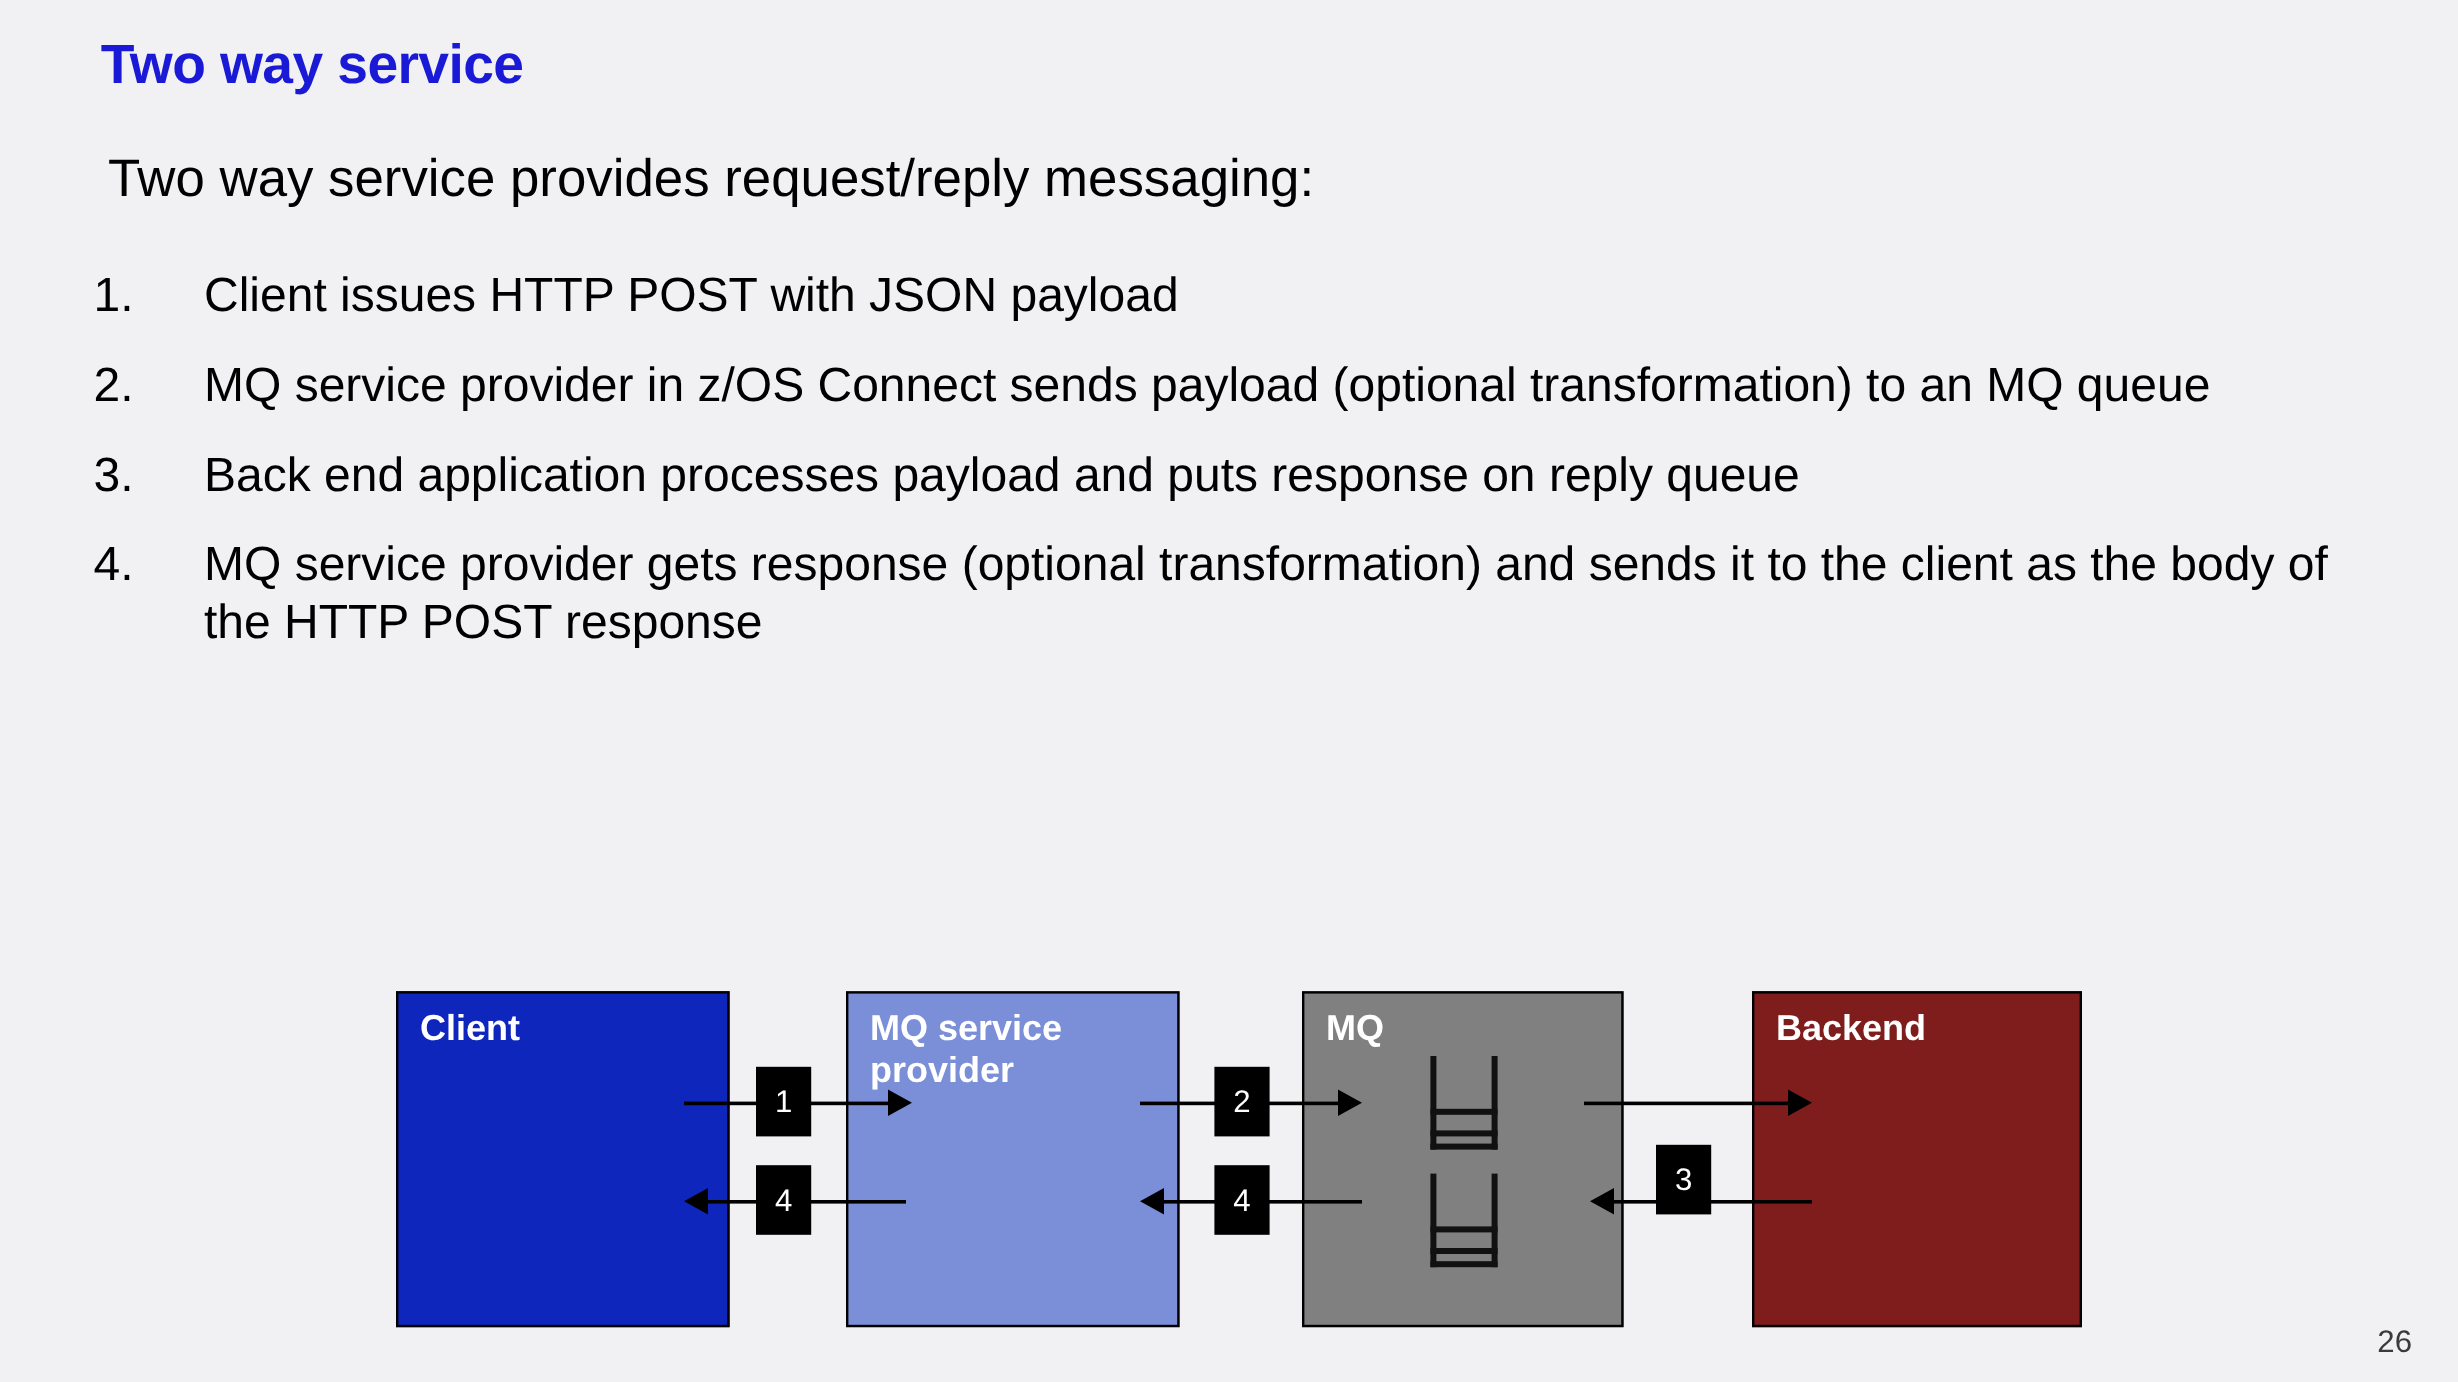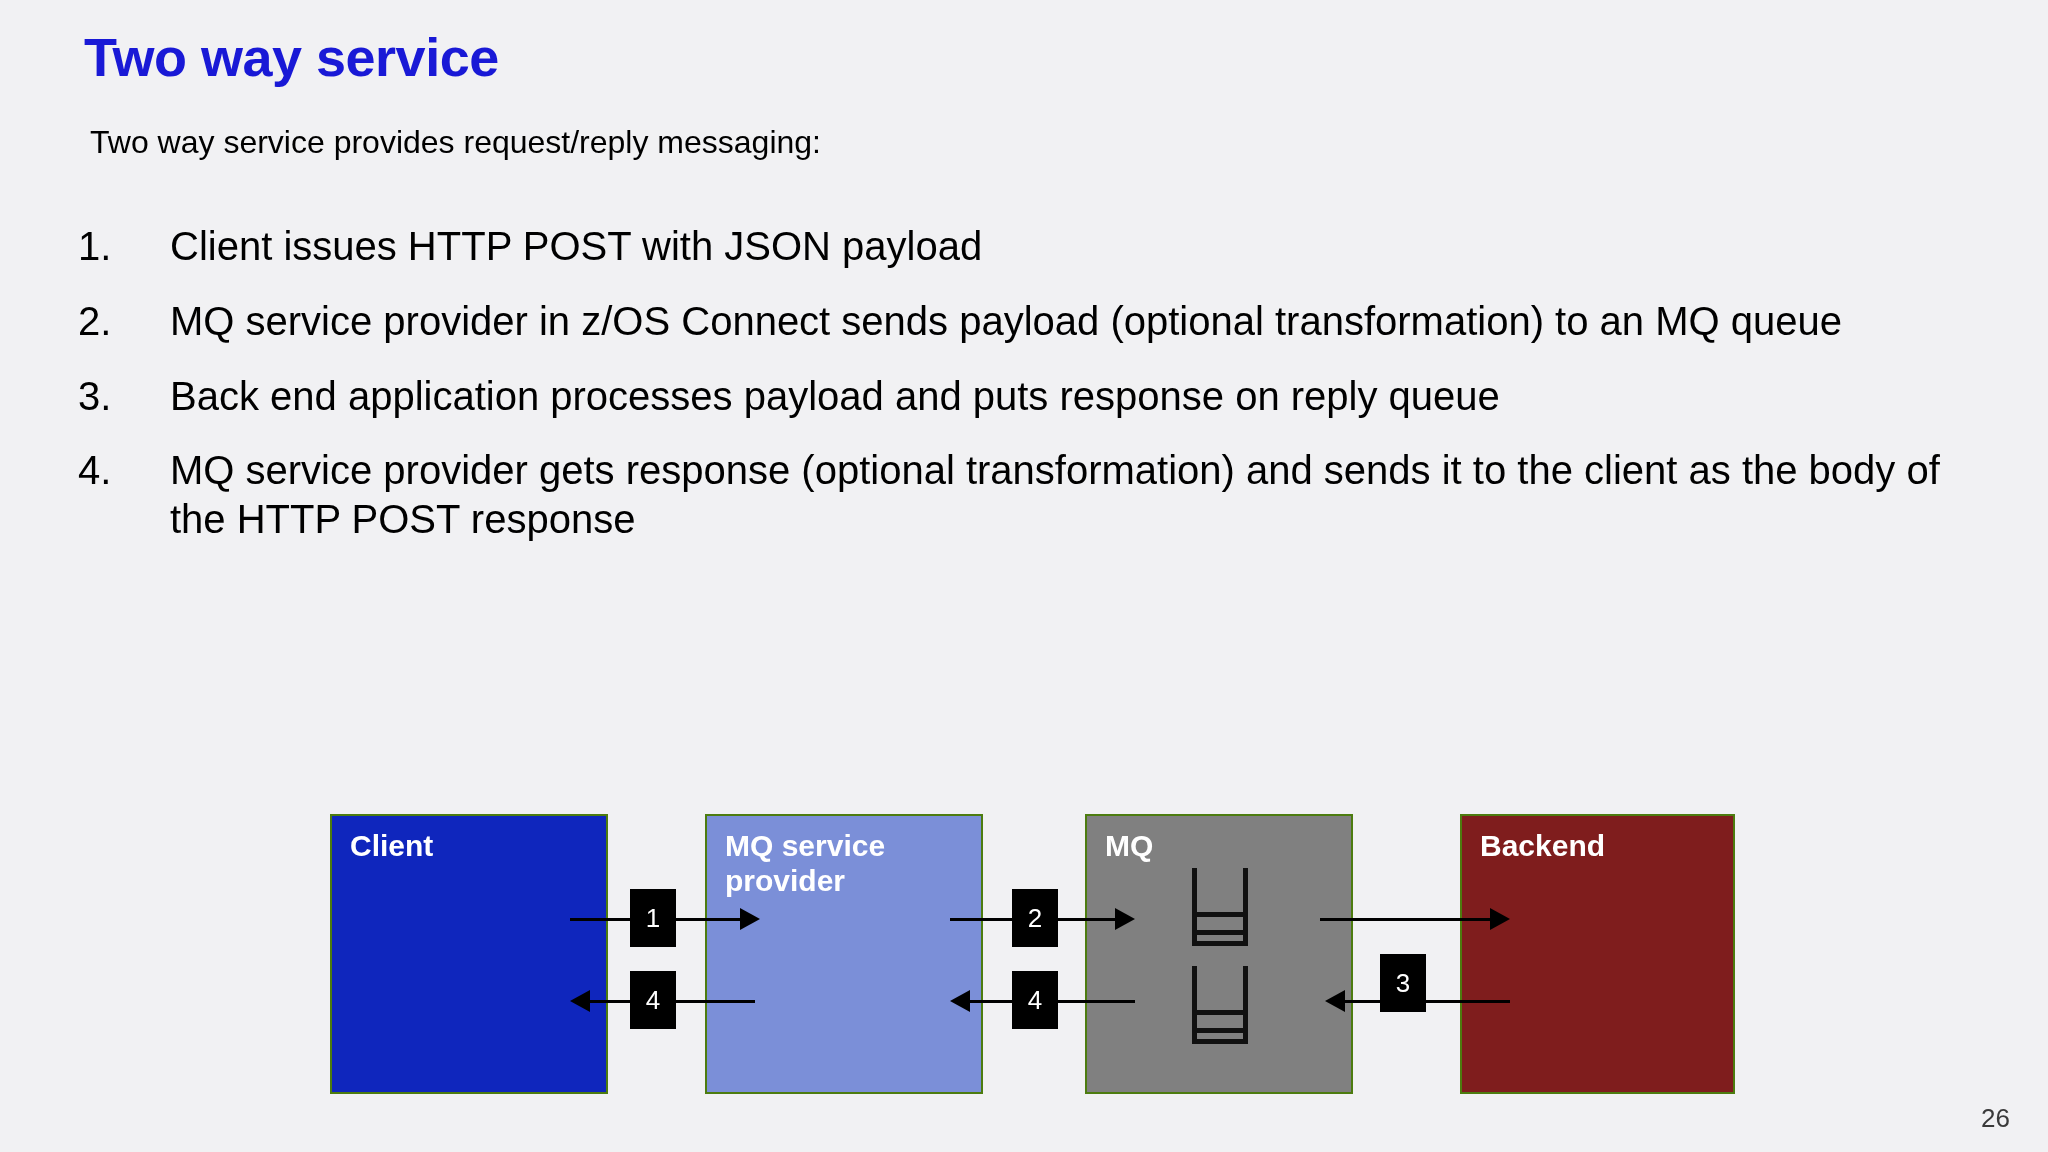--- a/index.html
+++ b/index.html
@@ -13,33 +13,33 @@
     font-family: "Liberation Sans", sans-serif;
     overflow: hidden;
     position: relative;
   }
 
   
   #slide-title {
     position: absolute;
     left: 84px;
     top: 26px;
-    font-size: 54px;
+    font-size: 46px;
     font-weight: bold;
     color: #1919d6;
     letter-spacing: -0.5px;
     white-space: nowrap;
   }
 
   
   #intro-line {
     position: absolute;
     left: 90px;
     top: 124px;
-    font-size: 32px;
+    font-size: 44px;
     color: #000000;
     white-space: nowrap;
   }
 
   
   #steps {
     position: absolute;
     left: 78px;
     top: 222px;
     width: 1900px;
@@ -66,23 +66,23 @@
   
   #diagram {
     position: absolute;
     left: 0;
     top: 810px;
     width: 2048px;
     height: 300px;
   }
   .node-box {
     position: absolute;
-    top: 4px;
+    top: 16px;
     height: 280px;
-    border: 2px solid #4d7c0f;
+    border: 2px solid #000000;
     box-sizing: border-box;
   }
   .node-label {
     position: absolute;
     left: 18px;
     top: 12px;
     font-size: 30px;
     font-weight: bold;
     color: #ffffff;
     line-height: 1.18;

